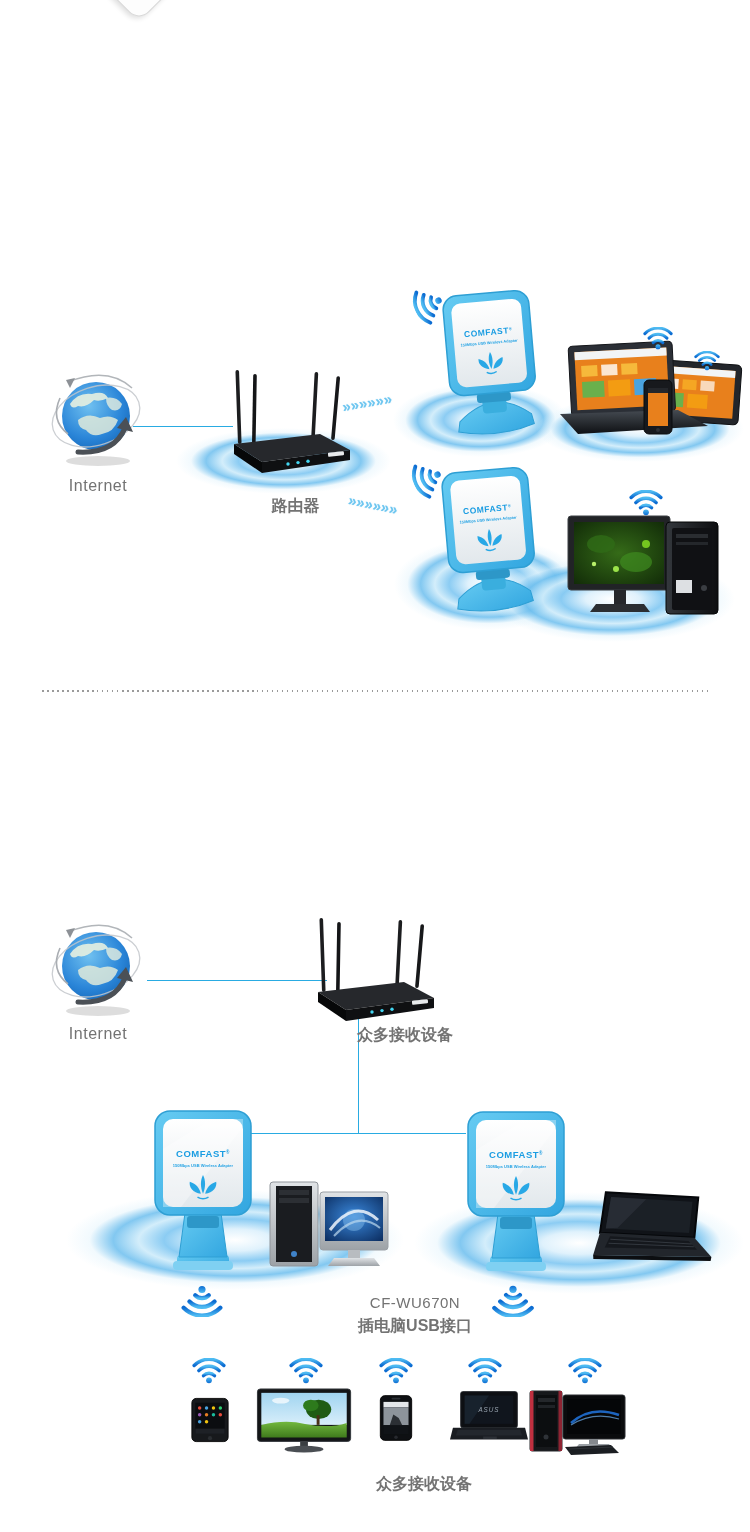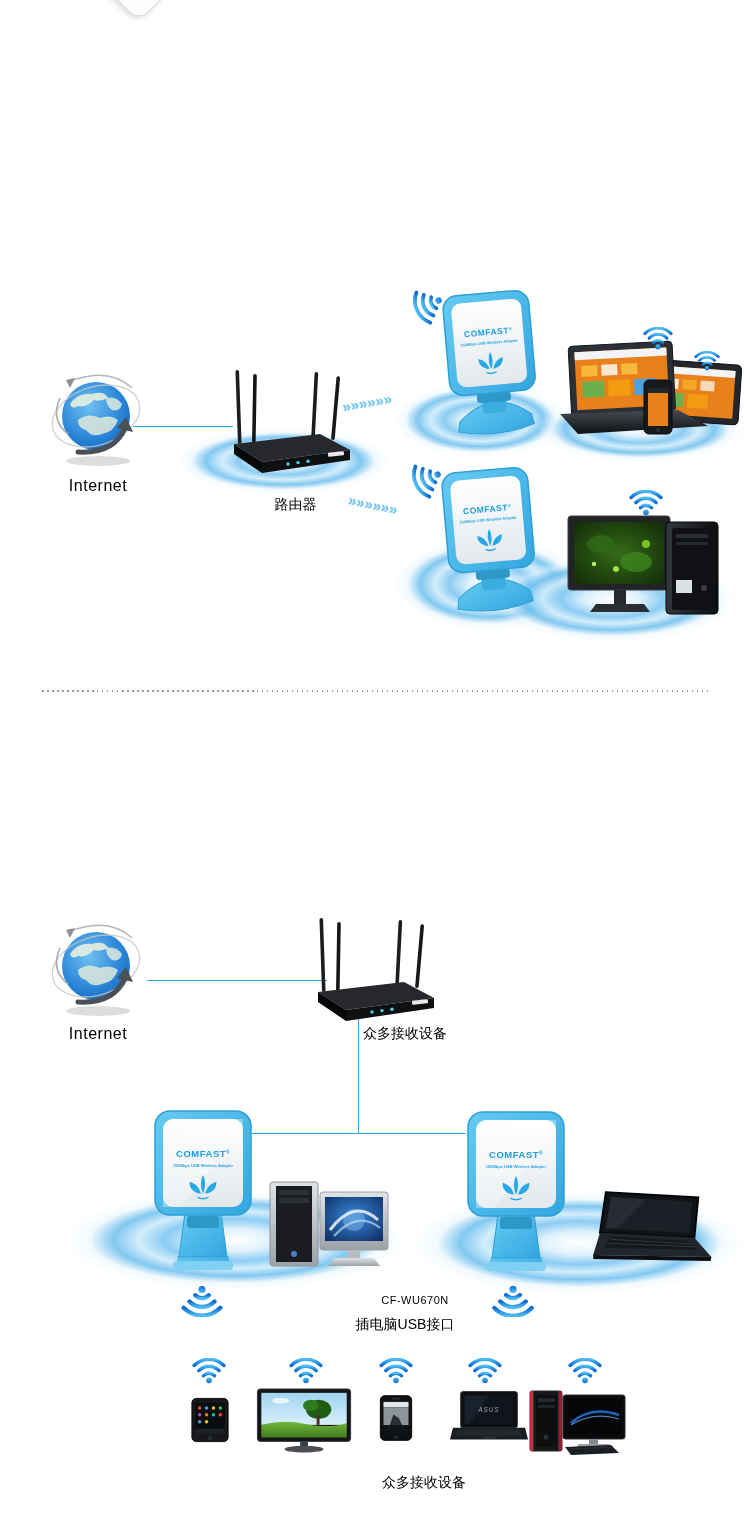--- a/index.html
+++ b/index.html
@@ -1,21 +1,21 @@
 <!DOCTYPE html>
 <html><head>
 <meta charset="utf-8">
 <style>
   html,body{margin:0;padding:0;background:#fff;}
   #stage{position:relative;width:750px;height:1532px;background:#ffffff;overflow:hidden;
          font-family:"Liberation Sans","DejaVu Sans",sans-serif;}
   .abs{position:absolute;}
-  .label{color:#000000;text-align:center;z-index:6;}
+  .label{color:#737373;text-align:center;z-index:6;}
   .label-en{font-size:16px;letter-spacing:.5px;}
-  .label-cn{font-size:14px;}
+  .label-cn{font-size:16px;font-weight:bold;}
   .line{background:#29abe2;z-index:1;}
   .ripple{border-radius:50%;z-index:1;
     background:radial-gradient(closest-side,
       rgba(255,255,255,.95) 0%, rgba(222,241,252,.95) 22%,
       rgba(130,200,242,.92) 42%, rgba(205,235,250,.88) 57%,
       rgba(108,190,238,.85) 72%, rgba(225,243,252,.45) 86%,
       rgba(255,255,255,0) 100%);}
   .dev{z-index:3;}
   .wifi{z-index:4;}
   .diamond{position:absolute;left:83px;top:-113px;width:110px;height:110px;
@@ -361,22 +361,22 @@
   </div>
   <div class="abs wifi" style="left:491px;top:1281px;transform:scaleY(-1)">
     <svg width="44" height="32" viewBox="0 0 40 30">
         <circle cx="20" cy="26" r="3.4" fill="url(#gWifi)"></circle>
         <path d="M13.5 20.5 A9 9 0 0 1 26.5 20.5" stroke="url(#gWifi)" stroke-width="4" fill="none" stroke-linecap="round"></path>
         <path d="M8 14.5 A16.5 16.5 0 0 1 32 14.5" stroke="url(#gWifi)" stroke-width="4" fill="none" stroke-linecap="round"></path>
         <path d="M2.5 8.5 A24.5 24.5 0 0 1 37.5 8.5" stroke="url(#gWifi)" stroke-width="4" fill="none" stroke-linecap="round"></path>
       </svg>
   </div>
 
-  <div class="abs label label-en" style="left:315px;top:1294px;width:200px;font-size:11px">CF-WU670N</div>
-  <div class="abs label label-cn" style="left:305px;top:1316px;width:200px">插电脑USB接口</div>
+  <div class="abs label label-en" style="left:315px;top:1294px;width:200px;font-size:15px">CF-WU670N</div>
+  <div class="abs label label-cn" style="left:315px;top:1316px;width:200px">插电脑USB接口</div>
 
   <div class="abs wifi" style="left:192px;top:1358px">
     <svg width="34" height="26" viewBox="0 0 40 30">
         <circle cx="20" cy="26" r="3.4" fill="url(#gWifi)"></circle>
         <path d="M13.5 20.5 A9 9 0 0 1 26.5 20.5" stroke="url(#gWifi)" stroke-width="4" fill="none" stroke-linecap="round"></path>
         <path d="M8 14.5 A16.5 16.5 0 0 1 32 14.5" stroke="url(#gWifi)" stroke-width="4" fill="none" stroke-linecap="round"></path>
         <path d="M2.5 8.5 A24.5 24.5 0 0 1 37.5 8.5" stroke="url(#gWifi)" stroke-width="4" fill="none" stroke-linecap="round"></path>
       </svg>
   </div>
   <svg class="abs dev" style="left:191px;top:1396px" width="38" height="48" viewBox="0 0 44 52">

